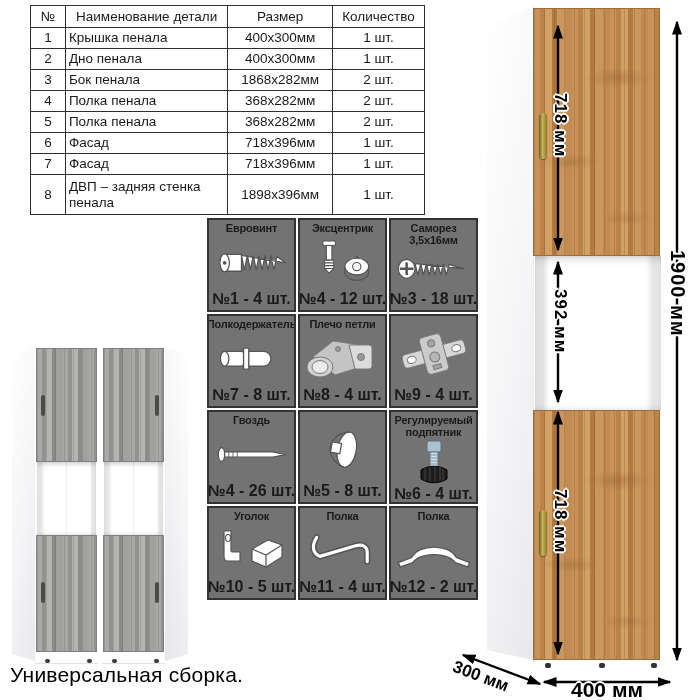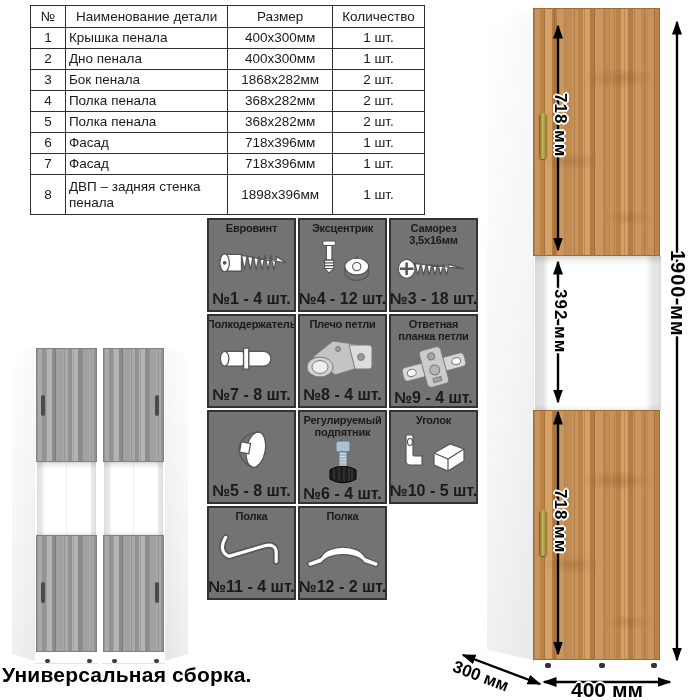--- a/index.html
+++ b/index.html
@@ -83,21 +83,21 @@
   
   .dim-arrow{position:absolute;overflow:visible;}
   .dim-label{position:absolute;font-weight:bold;color:#000;white-space:nowrap;
     text-shadow:-2px 0 0 #fff,2px 0 0 #fff,0 -2px 0 #fff,0 2px 0 #fff,
       -1px -1px 0 #fff,1px 1px 0 #fff,-1px 1px 0 #fff,1px -1px 0 #fff;}
   .dim-v{writing-mode:vertical-rl;text-orientation:mixed;font-size:17px;letter-spacing:1px;width:24px;text-align:center;}
   .dim-v.big{font-size:20px;width:26px;}
   .dim-h{font-size:21px;width:110px;text-align:center;}
   .dim-diag{font-size:17px;transform:rotate(21deg);transform-origin:0 0;}
 
-  .caption{position:absolute;left:2px;top:663px;font-size:21px;font-weight:bold;color:#000;letter-spacing:.2px;}
+  .caption{position:absolute;left:10px;top:663px;font-size:21px;font-weight:normal;color:#000;letter-spacing:.2px;}
   .ic{stroke:#555;fill:#fff;stroke-width:1.2;}
 </style>
 </head>
 <body>
 
 <div class="canvas">
 
   <svg width="0" height="0" style="position:absolute" aria-hidden="true">
     <defs>
       <marker id="ah" markerUnits="userSpaceOnUse" markerWidth="14" markerHeight="12" refX="12.5" refY="5" orient="auto-start-reverse">
@@ -241,37 +241,49 @@
           <path d="M44 10 h20 a3 3 0 0 1 3 3 v18 a3 3 0 0 1 -3 3 h-14 z" fill="#dcdcdc"></path>
           <circle cx="56" cy="22" r="3.5" fill="#9a9a9a"></circle>
               <circle cx="33" cy="14" r="2.5" fill="#9a9a9a"></circle>
         </g>
           </svg>
       </div>
       <div class="hw-count">№8 - 4 шт.</div>
     </div>
 
     <div class="hw-cell">
-      <div class="hw-title">Ответная планка петли</div>
       <div class="hw-ico">
         <svg viewBox="0 0 76 46">
             <g transform="rotate(-15 38 24)" stroke="#7a7a7a" stroke-width="1">
           <rect x="6" y="17" width="64" height="14" rx="4" fill="#d6d6d6"></rect>
           <rect x="27" y="5" width="22" height="38" rx="4" fill="#cbcbcb"></rect>
           <ellipse cx="15" cy="24" rx="4.5" ry="3.5" fill="#fff"></ellipse>
           <ellipse cx="61" cy="24" rx="4.5" ry="3.5" fill="#fff"></ellipse>
           <circle cx="38" cy="13" r="3.5" fill="#a5a5a5"></circle>
               <circle cx="38" cy="27" r="5" fill="#b5b5b5"></circle>
           <rect x="34" y="35" width="8" height="4" fill="#a5a5a5"></rect>
         </g>
           </svg>
       </div>
       <div class="hw-count">№9 - 4 шт.</div>
     </div>
 
+    <div class="hw-cell">
+      <div class="hw-title">Гвоздь</div>
+      <div class="hw-ico">
+        <svg viewBox="0 0 76 20">
+            <g class="ic">
+          <ellipse cx="9" cy="10" rx="3" ry="6.5"></ellipse>
+          <path d="M12 7.5 H58 L70 10 L58 12.5 H12 Z"></path>
+          <path d="M16 7.5 v5 M20 7.5 v5 M24 7.5 v5" stroke-width=".8" fill="none"></path>
+        </g>
+          </svg>
+      </div>
+      <div class="hw-count">№4 - 26 шт.</div>
+    </div>
 
     <div class="hw-cell">
       <div class="hw-ico">
         <svg viewBox="0 0 76 44">
             <g class="ic" transform="rotate(10 38 22)">
           <ellipse cx="42" cy="22" rx="9" ry="17"></ellipse>
           <path d="M42 5 c-10 2 -16 9 -16 17 s6 15 16 17" fill="none"></path>
           <rect x="27" y="17" width="9" height="10"></rect>
         </g>
           </svg>

